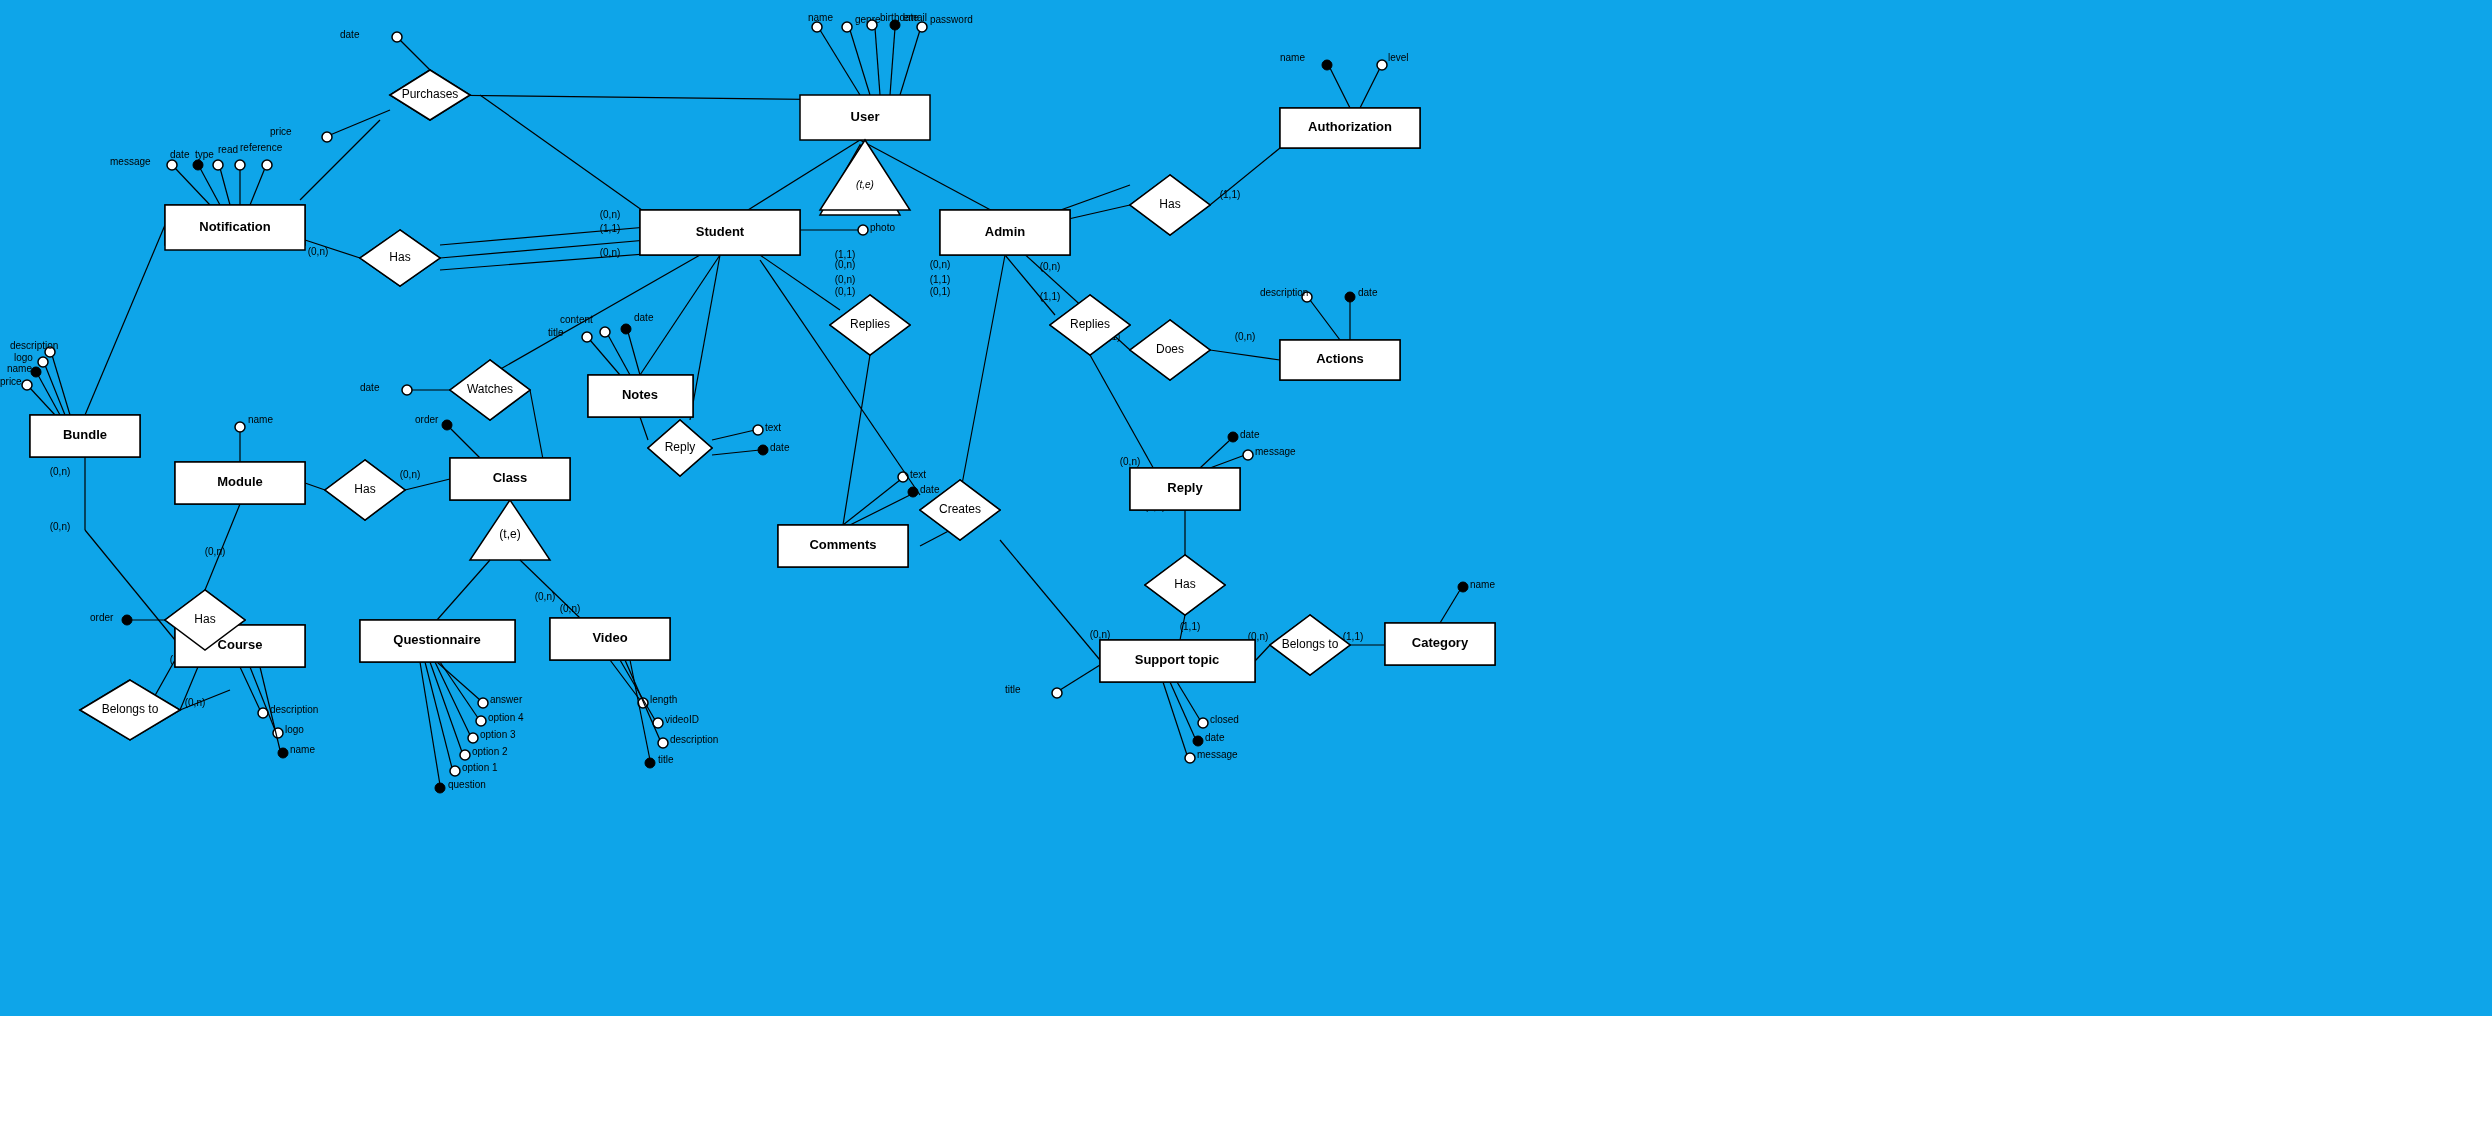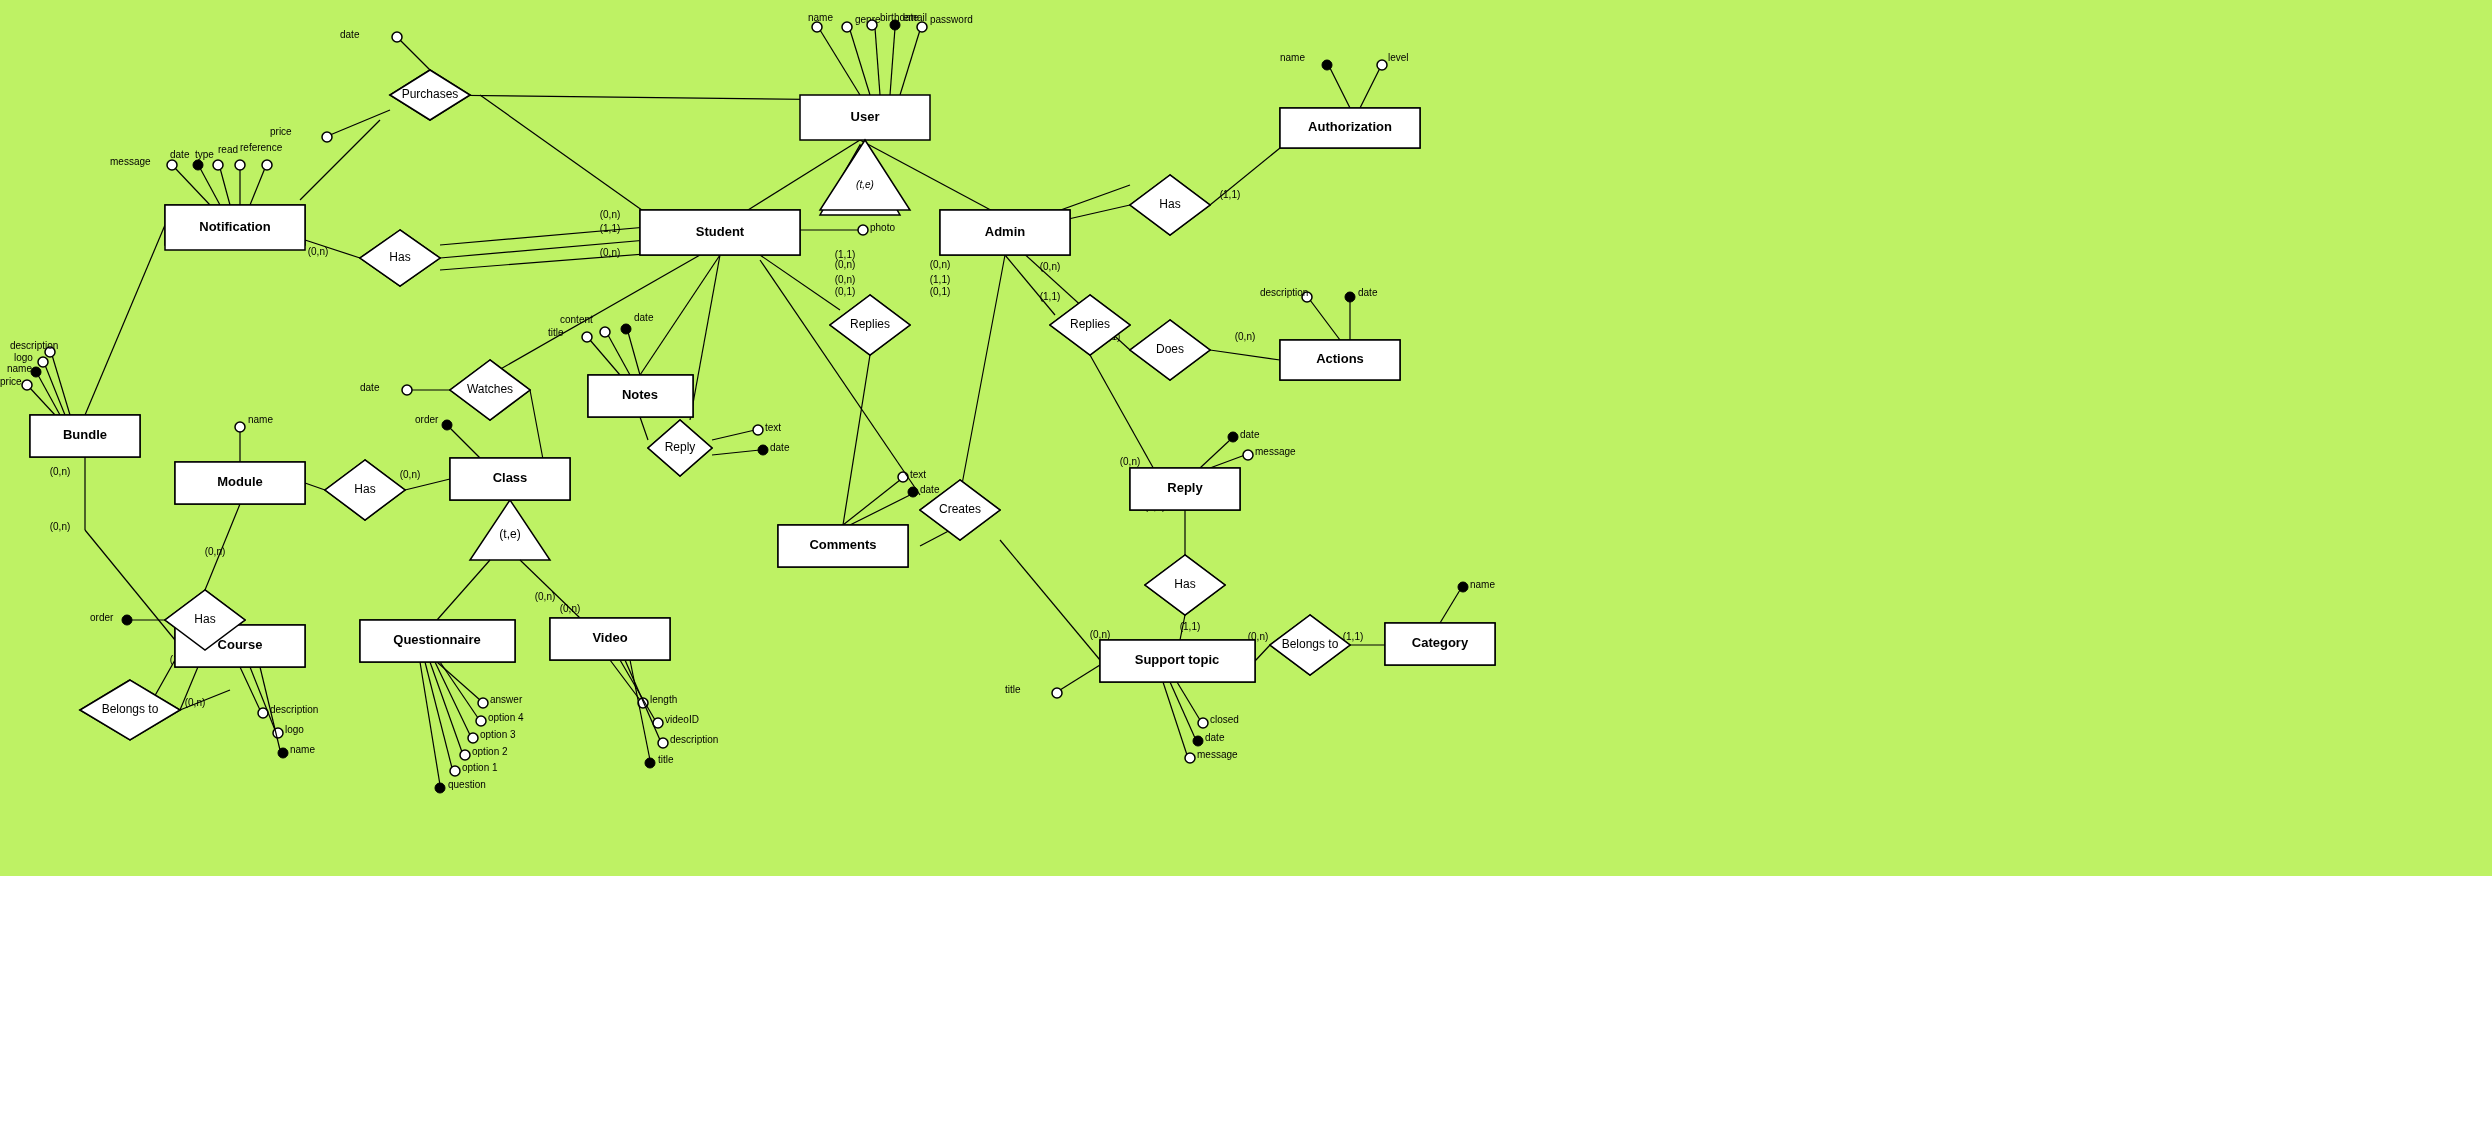--- a/index.html
+++ b/index.html
@@ -5,22 +5,22 @@
     * { margin: 0; padding: 0; box-sizing: border-box; }
     body {
       background: #fff;
       font-family: Arial, sans-serif;
       font-size: 11px;
       overflow: auto;
     }
     #canvas {
       position: relative;
       width: 2492px;
-      height: 876px;
-      background: #bef264;
+      height: 1016px;
+      background: #0ea5e9;
     }
     svg#diagram {
       position: absolute;
       top: 0; left: 0;
       width: 2492px;
       height: 1136px;
     }
     
     .entity-rect {
       fill: #fff;

